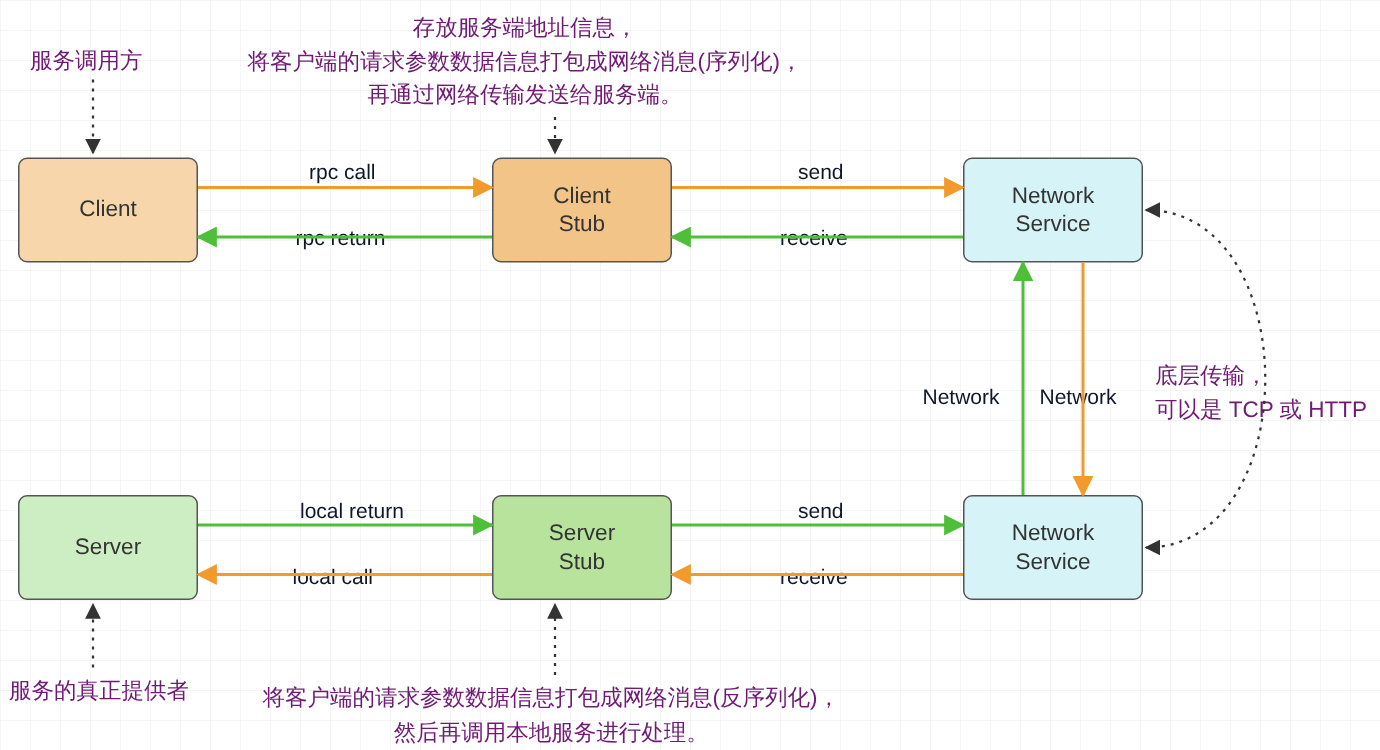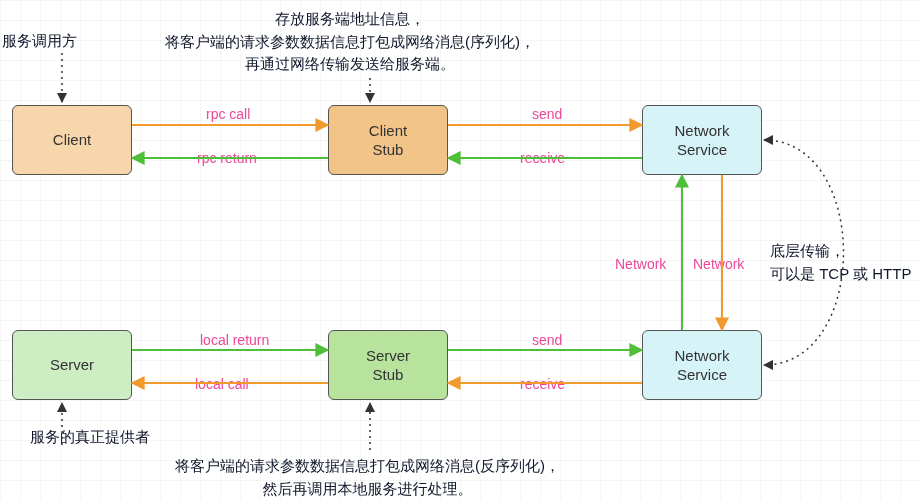--- a/index.html
+++ b/index.html
@@ -26,34 +26,34 @@
     padding:4px;
   }
   .client   {background:#f7d6ac;}
   .stub-c   {background:#f3c487;}
   .netsvc   {background:#d6f3f7;}
   .server   {background:#cdeec3;}
   .stub-s   {background:#b7e39d;}
   .note{
     position:absolute;
     font-size:15px;
-    color:#0f172a;
+    color:#701a75;
     text-align:center;
     line-height:1.5;
     white-space:pre;
   }
   svg.overlay{
     position:absolute;left:0;top:0;
     width:920px;height:500px;
     pointer-events:none;
   }
   .edge-label{
     position:absolute;
     font-size:14px;
-    color:#ec4899;
+    color:#0f172a;
     background:transparent;
     white-space:nowrap;
     text-align:right;
   }
 </style>
 </head>
 <body>
 
 <div class="node client" style="left:12px; top:105px;width:120px;height:70px;">
     <span>Client</span>
@@ -64,27 +64,27 @@
 Service</span></div>
 
 <div class="node server" style="left:12px; top:330px;width:120px;height:70px;">
     <span>Server</span>
   </div>
 <div class="node stub-s" style="left:328px;top:330px;width:120px;height:70px;white-space:pre;"><span>Server
 Stub</span></div>
 <div class="node netsvc" style="left:642px;top:330px;width:120px;height:70px;white-space:pre;"><span>Network
 Service</span></div>
 
-<div class="note" style="left:2px; top:30px;">服务调用方</div>
+<div class="note" style="left:20px; top:30px;">服务调用方</div>
 <div class="note" style="left:165px;top:8px;">存放服务端地址信息，
 将客户端的请求参数数据信息打包成网络消息(序列化)，
 再通过网络传输发送给服务端。</div>
 <div class="note" style="left:770px;top:240px;text-align:left;">底层传输，
 可以是 TCP 或 HTTP</div>
-<div class="note" style="left:6px;  top:426px;margin-left:24px;">服务的真正提供者</div>
+<div class="note" style="left:6px;  top:450px;">服务的真正提供者</div>
 <div class="note" style="left:175px;top:455px;">将客户端的请求参数数据信息打包成网络消息(反序列化)，
 然后再调用本地服务进行处理。</div>
 
 <div class="edge-label" style="left:206px;top:106px;">rpc call</div>
 <div class="edge-label" style="left:197px;top:150px;">rpc return</div>
 <div class="edge-label" style="left:532px;top:106px;">send</div>
 <div class="edge-label" style="left:520px;top:150px;">receive</div>
 <div class="edge-label" style="left:615px;top:256px;">Network</div>
 <div class="edge-label" style="left:693px;top:256px;">Network</div>
 <div class="edge-label" style="left:532px;top:332px;">send</div>

